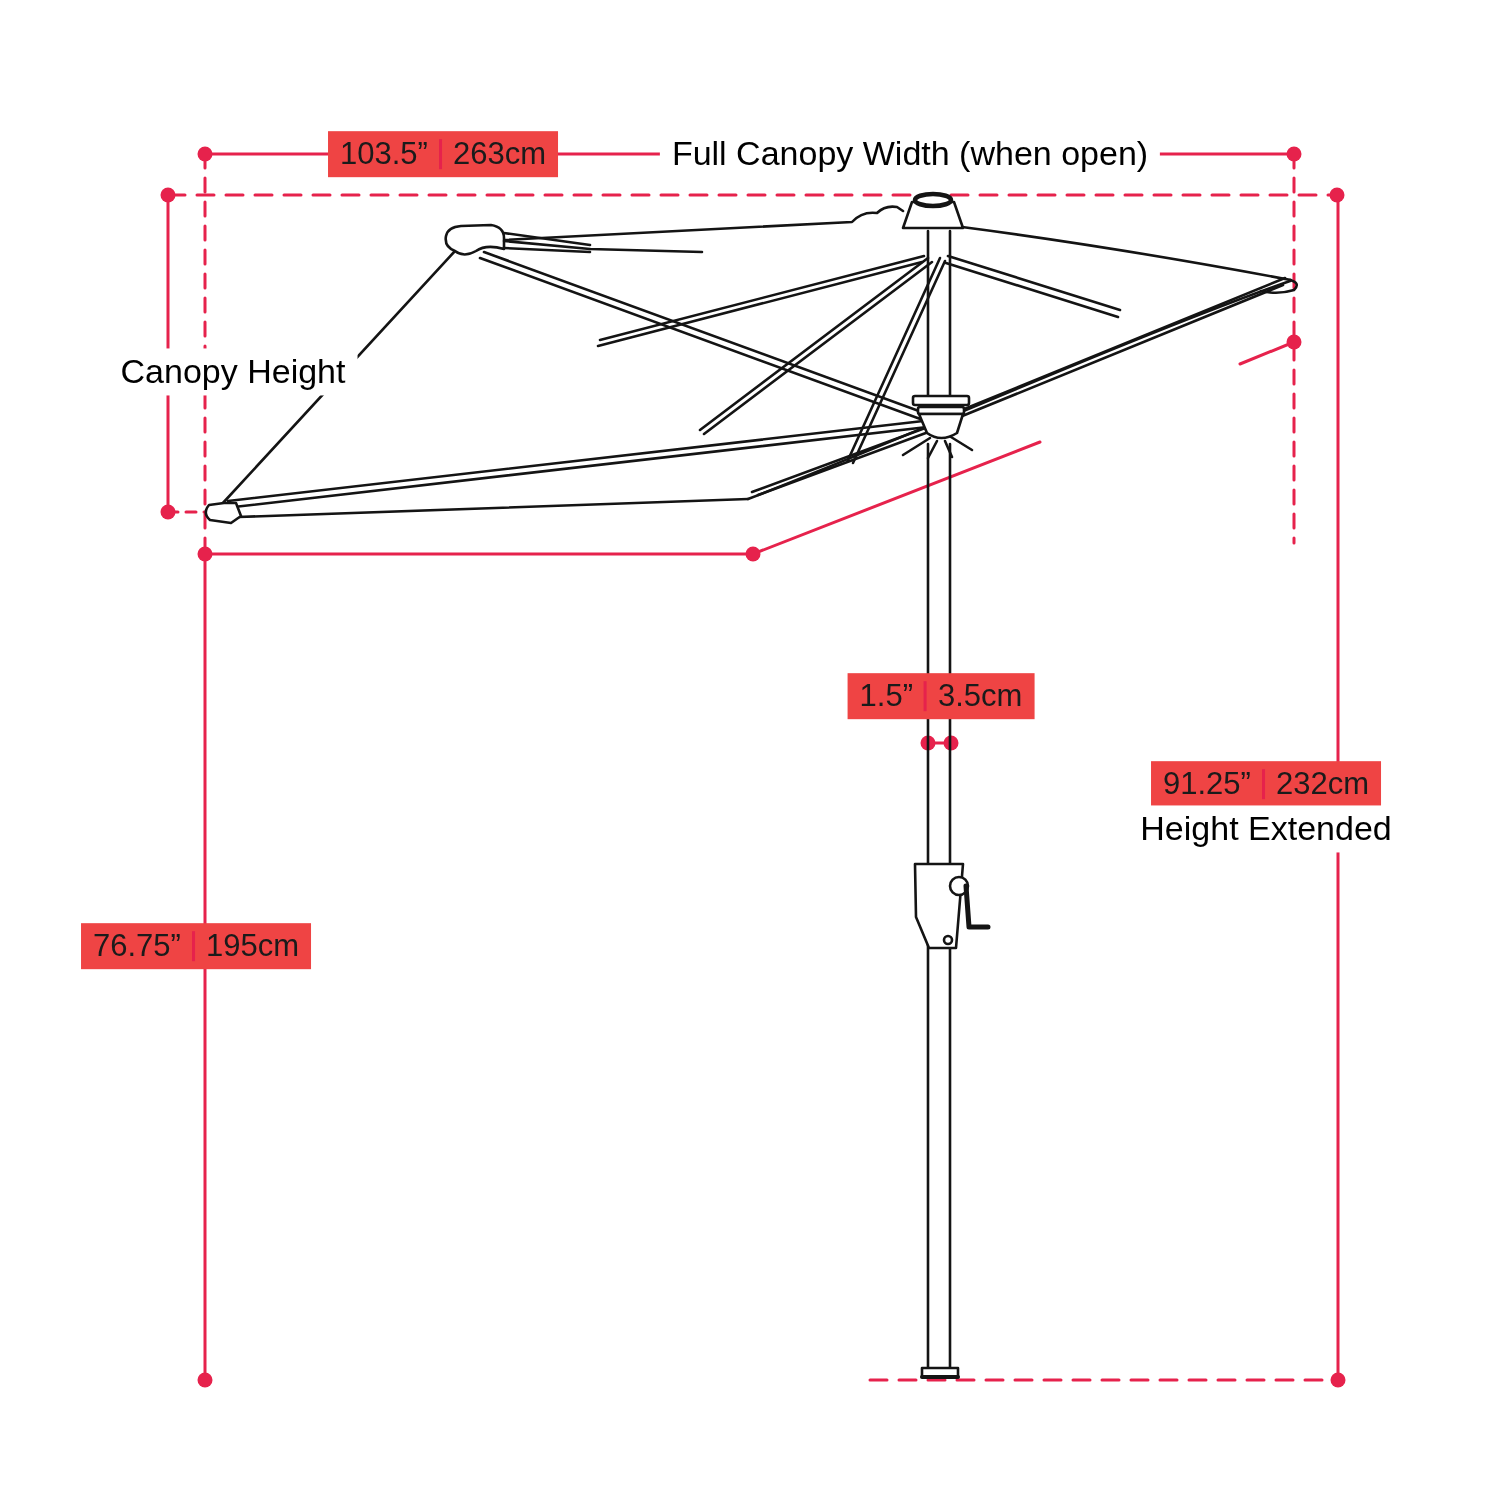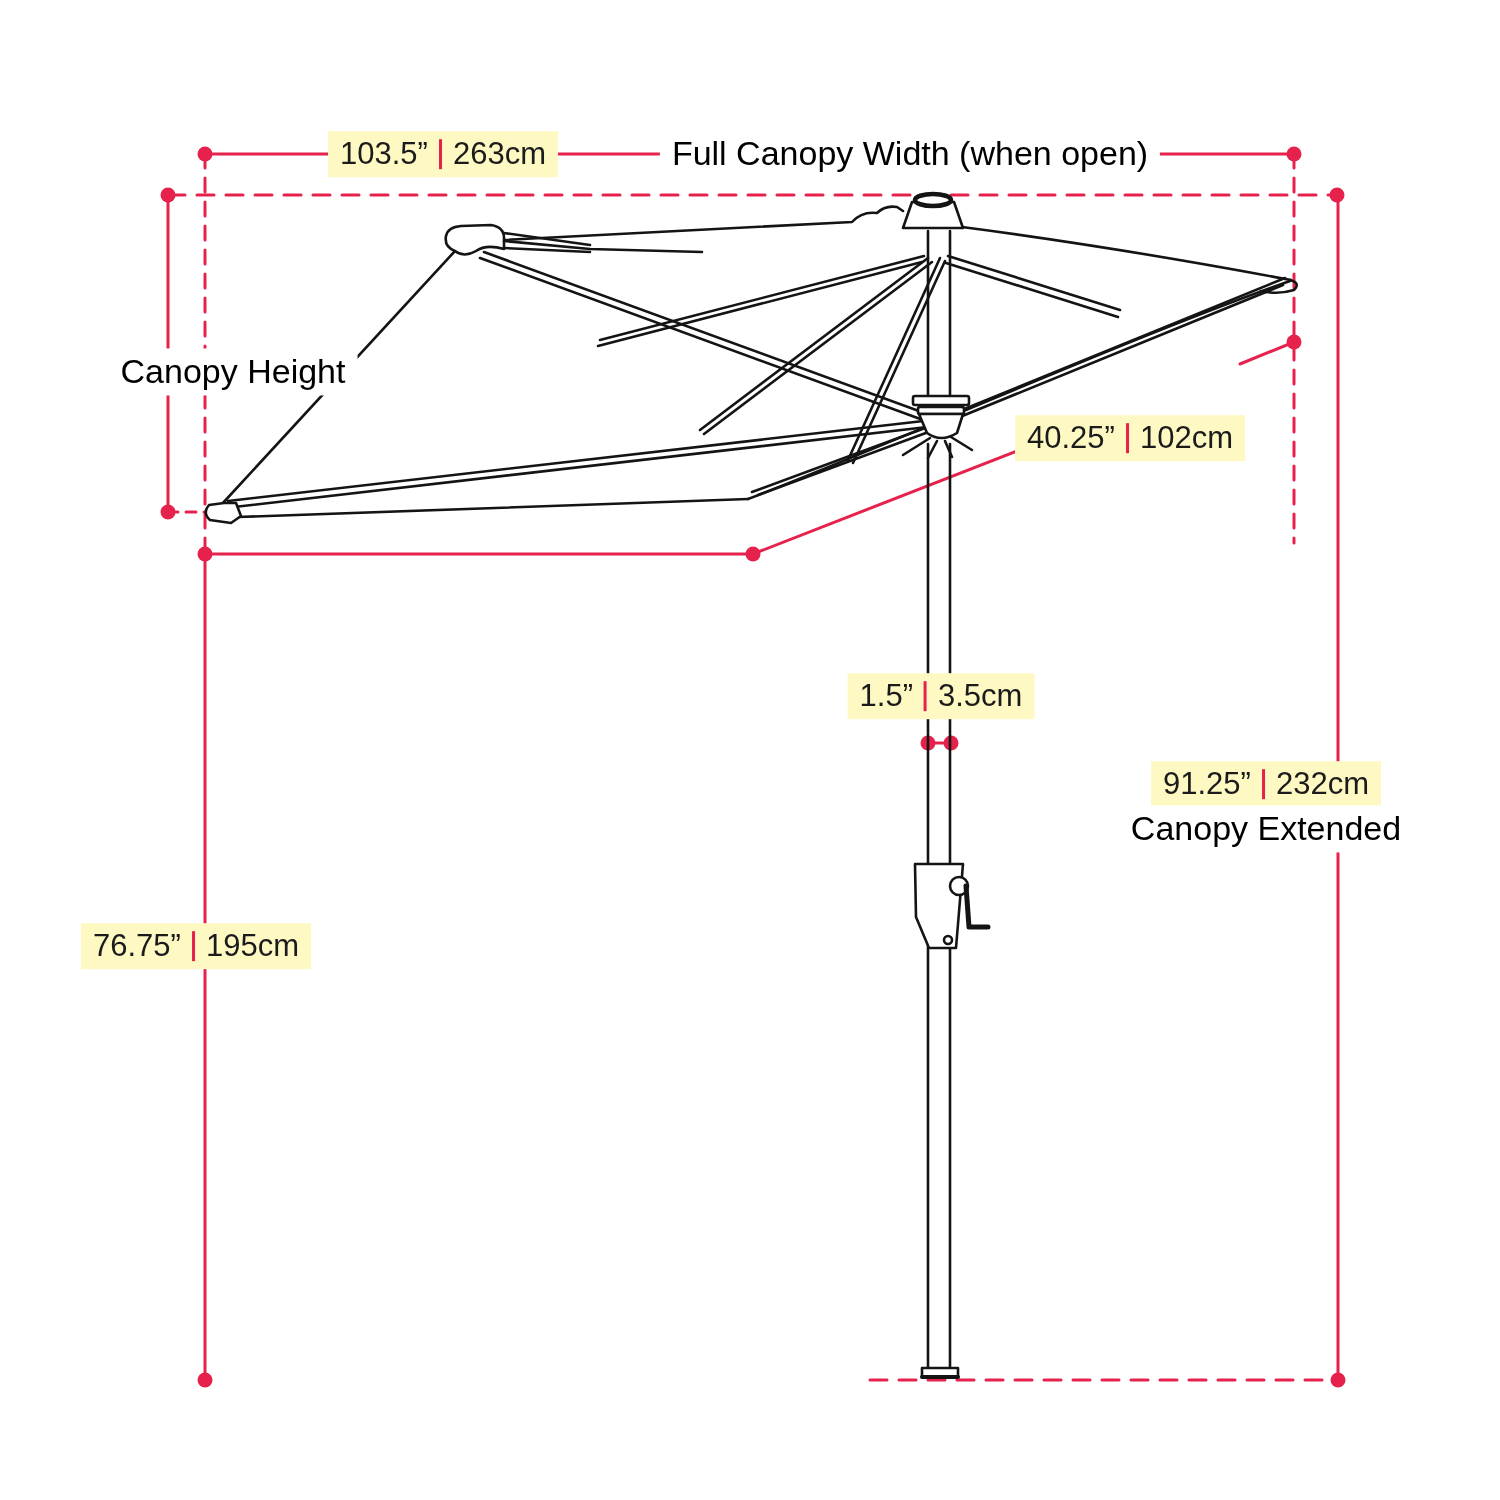--- a/index.html
+++ b/index.html
@@ -9,21 +9,21 @@
     background:#ffffff;
     font-family:"Liberation Sans", sans-serif;
     overflow:hidden;
   }
   .stage svg{position:absolute;left:0;top:0;}
   .dim-label{
     position:absolute;
     transform:translate(-50%,-50%);
     display:flex;
     align-items:center;
-    background:#fef9c3;
+    background:#ef4444;
     padding:5px 12px;
     font-size:31px;
     color:#1b1b1b;
     white-space:nowrap;
     line-height:1.15;
   }
   .dim-label .sep{
     width:3px;height:30px;
     background:var(--accent,#e6224c);
     margin:0 11px;
@@ -142,39 +142,34 @@
     <span>263cm</span>
   </div>
 
   <div class="text-label" style="left:910px;top:154px">Full Canopy Width (when open)</div>
 
 
   <div class="text-label" style="left:233px;top:372px">Canopy Height</div>
 
 
 
-  <div class="dim-label" style="left:1130px;top:438px">
-    <span>40.25”</span>
-    <span class="sep"></span>
-    <span>102cm</span>
-  </div>
 
   <div class="dim-label" style="left:941px;top:696px">
     <span>1.5”</span>
     <span class="sep"></span>
     <span>3.5cm</span>
   </div>
 
   <div class="dim-label" style="left:1266px;top:784px">
     <span>91.25”</span>
     <span class="sep"></span>
     <span>232cm</span>
   </div>
 
-  <div class="text-label" style="left:1266px;top:829px">Canopy Extended</div>
+  <div class="text-label" style="left:1266px;top:829px">Height Extended</div>
 
   <div class="dim-label" style="left:196px;top:946px">
     <span>76.75”</span>
     <span class="sep"></span>
     <span>195cm</span>
   </div>
 
 </div>
 
 </body></html>

